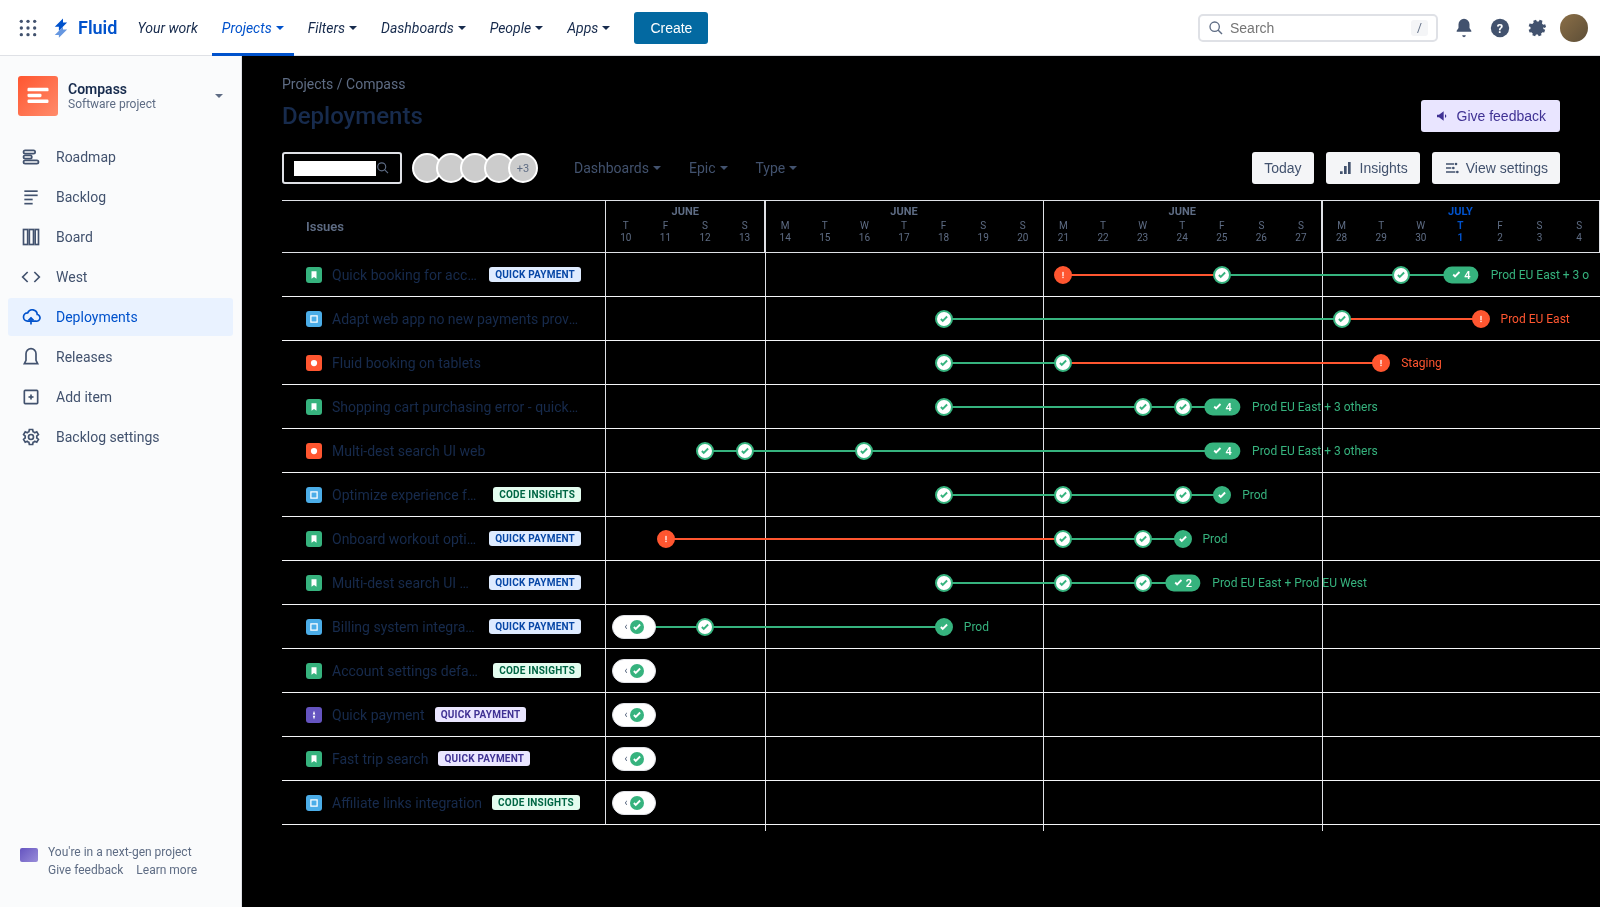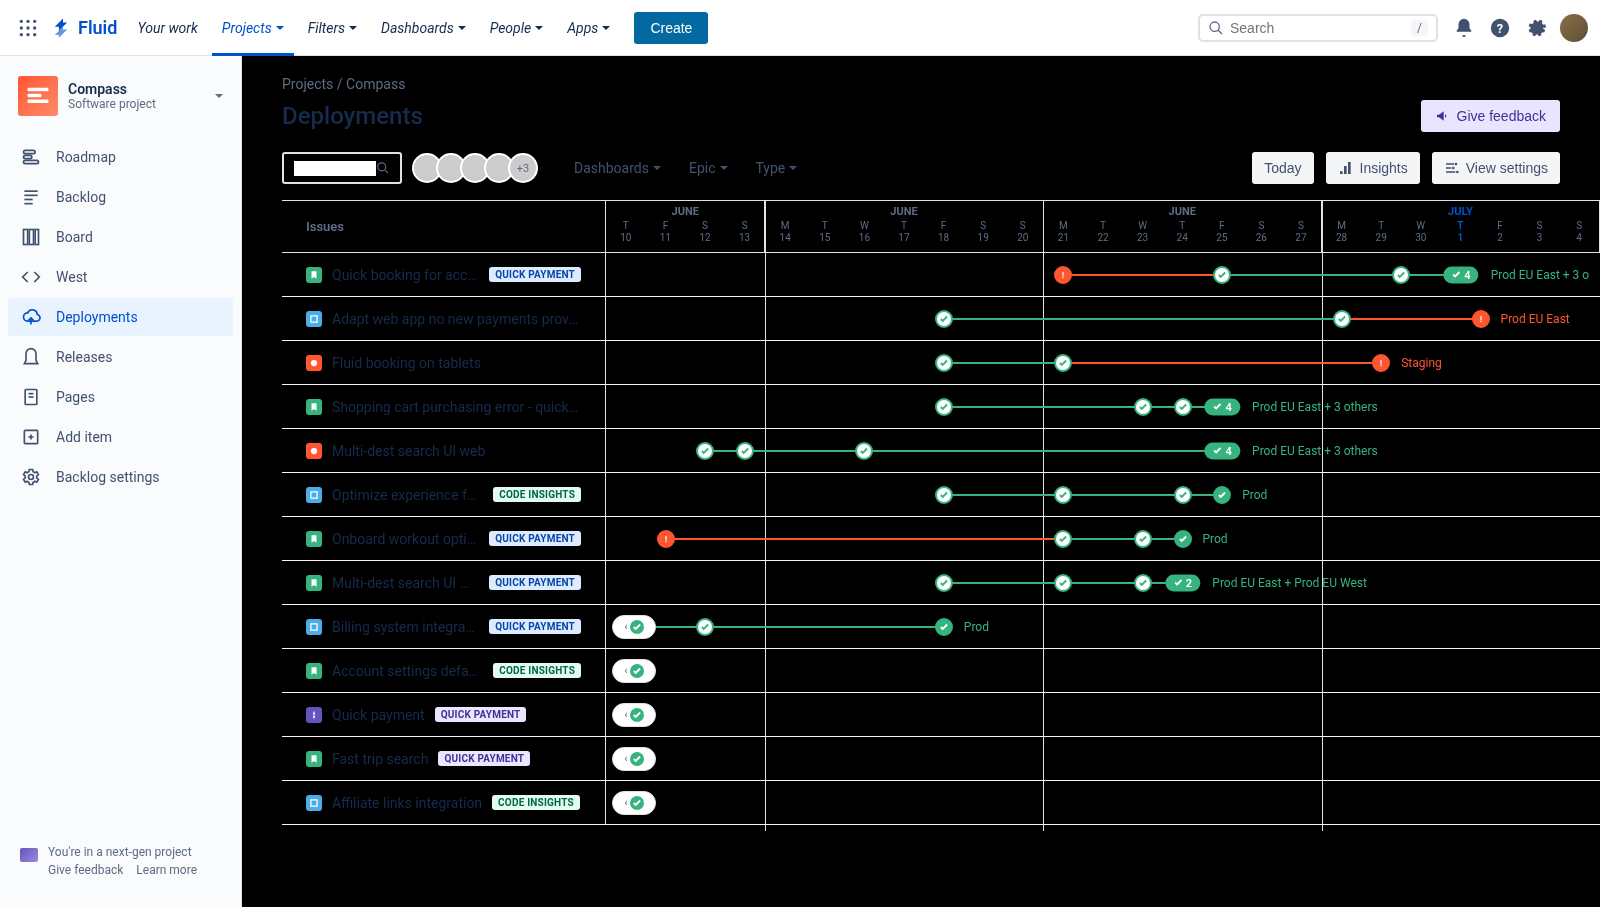--- a/index.html
+++ b/index.html
@@ -257,30 +257,20 @@
           <span class="side-icon">
             <svg width="20" height="20" viewBox="0 0 24 24" fill="none" stroke="currentColor" stroke-width="2">
               <path d="M4 20h16l-2-4V8a6 6 0 0 0-12 0v8l-2 4z"></path>
             </svg>
           </span>
           <span>Releases</span>
         </div>
         <div class="side-item">
           <span class="side-icon">
             <svg width="20" height="20" viewBox="0 0 24 24" fill="none" stroke="currentColor" stroke-width="2">
-              <rect x="5" y="3" width="14" height="18" rx="1"></rect>
-              <line x1="9" y1="8" x2="15" y2="8"></line>
-              <line x1="9" y1="12" x2="15" y2="12"></line>
-            </svg>
-          </span>
-          <span>Pages</span>
-        </div>
-        <div class="side-item">
-          <span class="side-icon">
-            <svg width="20" height="20" viewBox="0 0 24 24" fill="none" stroke="currentColor" stroke-width="2">
               <rect x="4" y="4" width="16" height="16" rx="1"></rect>
               <line x1="12" y1="9" x2="12" y2="15"></line>
               <line x1="9" y1="12" x2="15" y2="12"></line>
             </svg>
           </span>
           <span>Add item</span>
         </div>
         <div class="side-item">
           <span class="side-icon">
             <svg width="20" height="20" viewBox="0 0 24 24" fill="none" stroke="currentColor" stroke-width="2">

